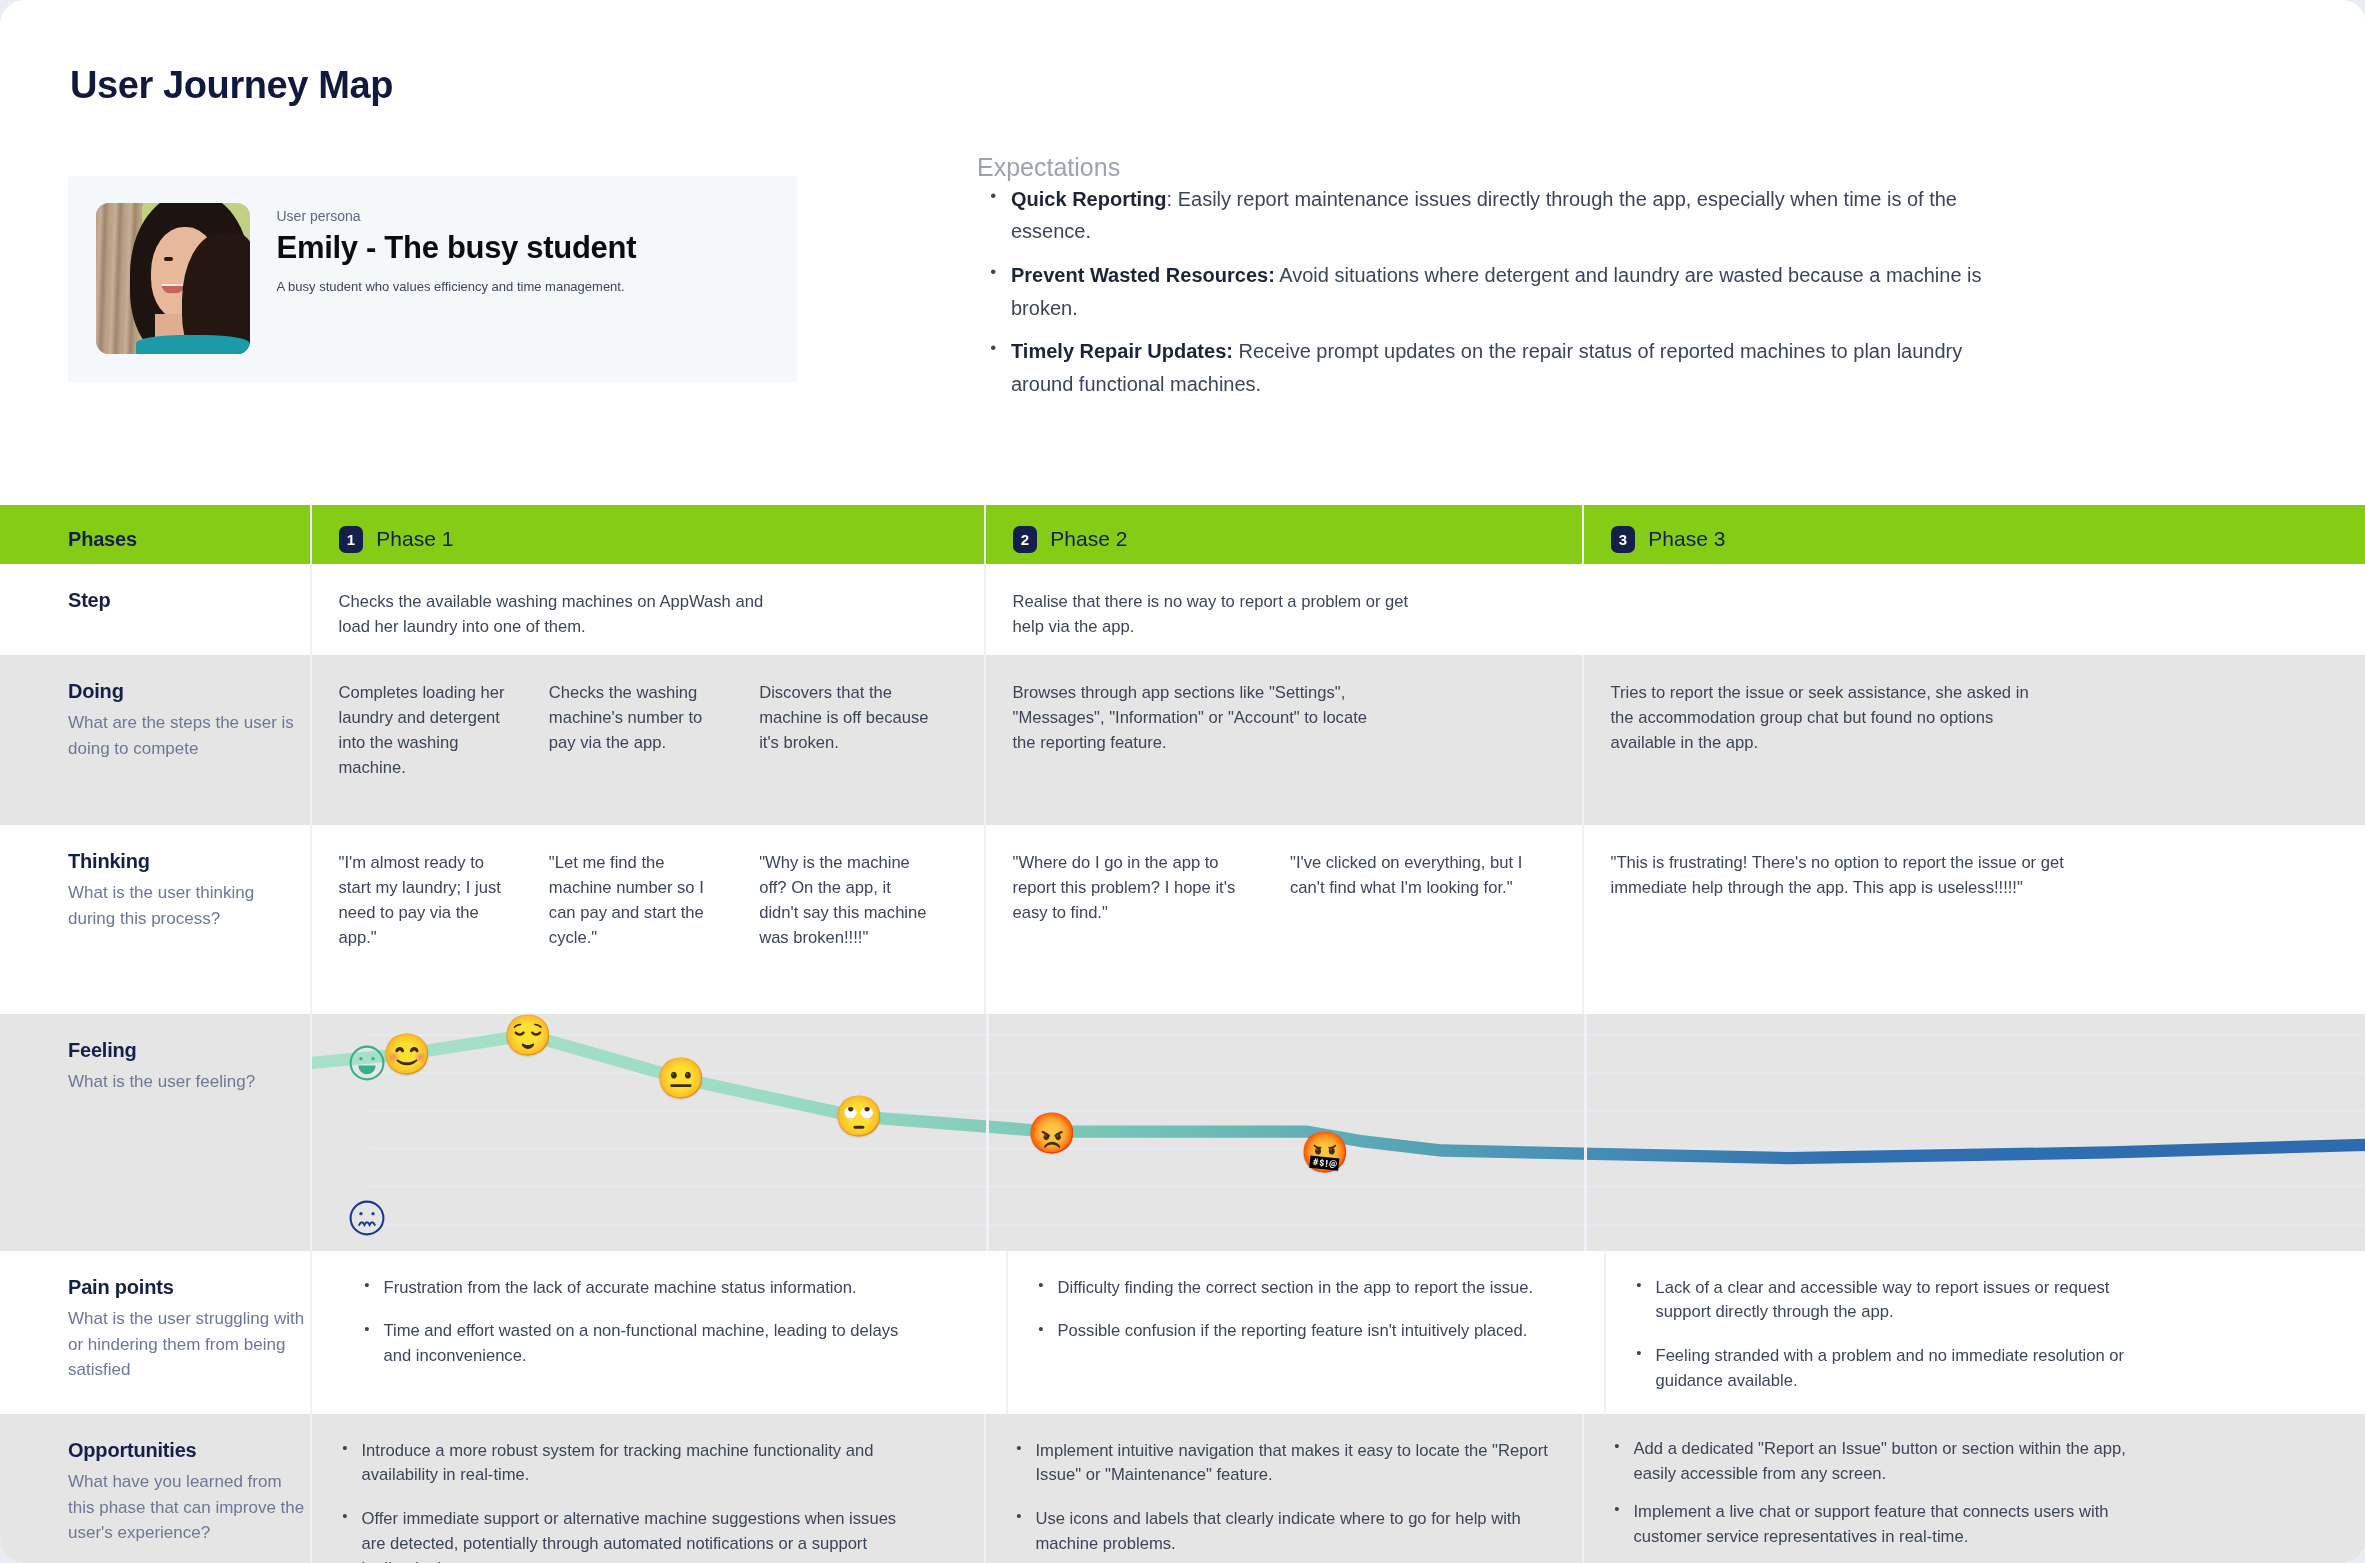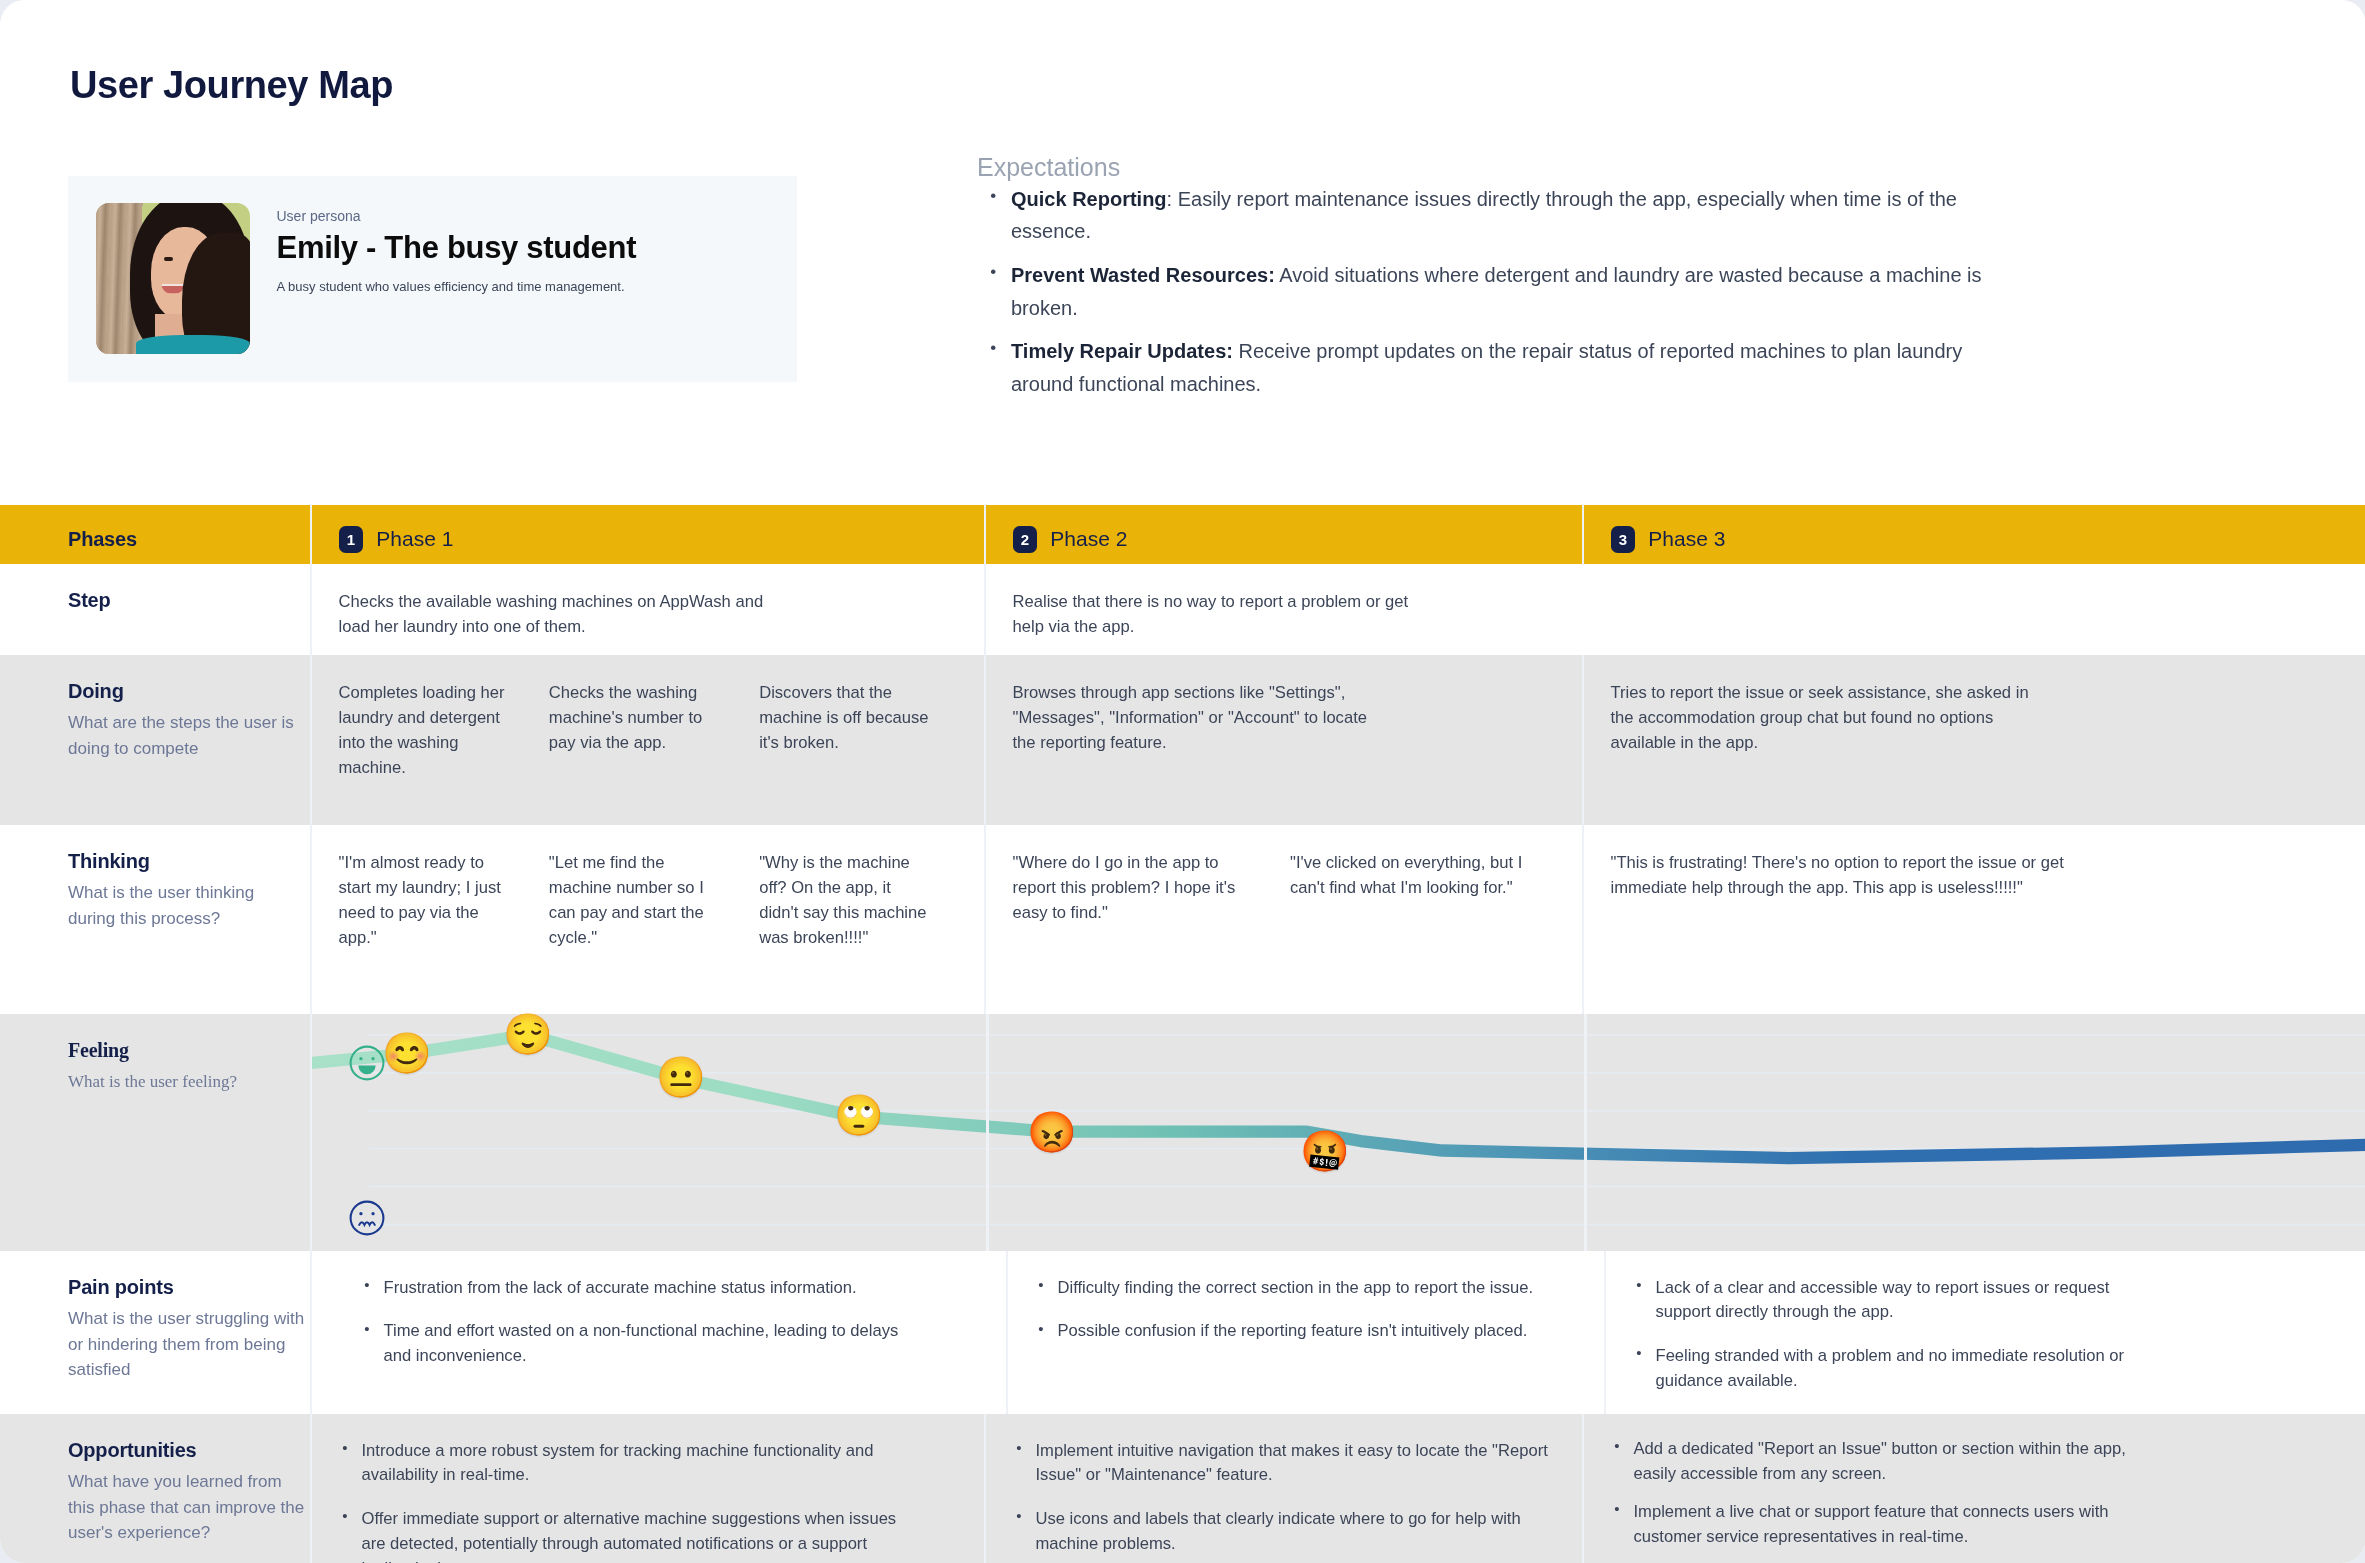--- a/index.html
+++ b/index.html
@@ -100,21 +100,21 @@
   }
   .expect li b { font-weight: 700; color: #1c2438; }
 
   
   .table {
     position: absolute; left: 0; top: 505px; width: 2366px;
   }
   .trow { display: flex; width: 100%; position: relative; }
   .trow.alt { background: #e5e5e5; }
   .trow.plain { background: #ffffff; }
-  .trow.head { background: #eab308; }
+  .trow.head { background: #84cc16; }
 
   .rowlabel {
     flex: 0 0 312px; width: 312px;
     padding: 24.6px 0 0 68px;
     border-right: 2.8px solid #eef2f6;
   }
   .rowlabel .rl-title {
     font-size: 20px; font-weight: 700; color: #14204a; letter-spacing: -0.2px;
   }
   .rowlabel .rl-sub {
@@ -155,21 +155,21 @@
   .bullets li {
     position: relative; padding-left: 23px; margin-bottom: 19px;
     font-size: 16.6px; line-height: 1.5; color: #3c4558;
   }
   .bullets li::before {
     content: "\2022"; position: absolute; left: 3.8px; top: -1.9px;
     font-size: 15px; color: #3c4558;
   }
 
   
-  .trow.feeling { height: 237px; font-family: Liberation Serif, serif; }
+  .trow.feeling { height: 237px; }
   .feelwrap { position: relative; flex: 1 1 auto; }
   .feelsvg { position: absolute; left: 0; top: 0; width: 100%; height: 237px; }
   .axis-face {
     position: absolute; width: 38px; height: 38px;
   }
   .emoji {
     position: absolute; font-size: 40px; line-height: 1;
     transform: translate(-50%,-50%);
     text-shadow: 0 0.9px 1.9px rgba(0,0,0,.12);
   }

